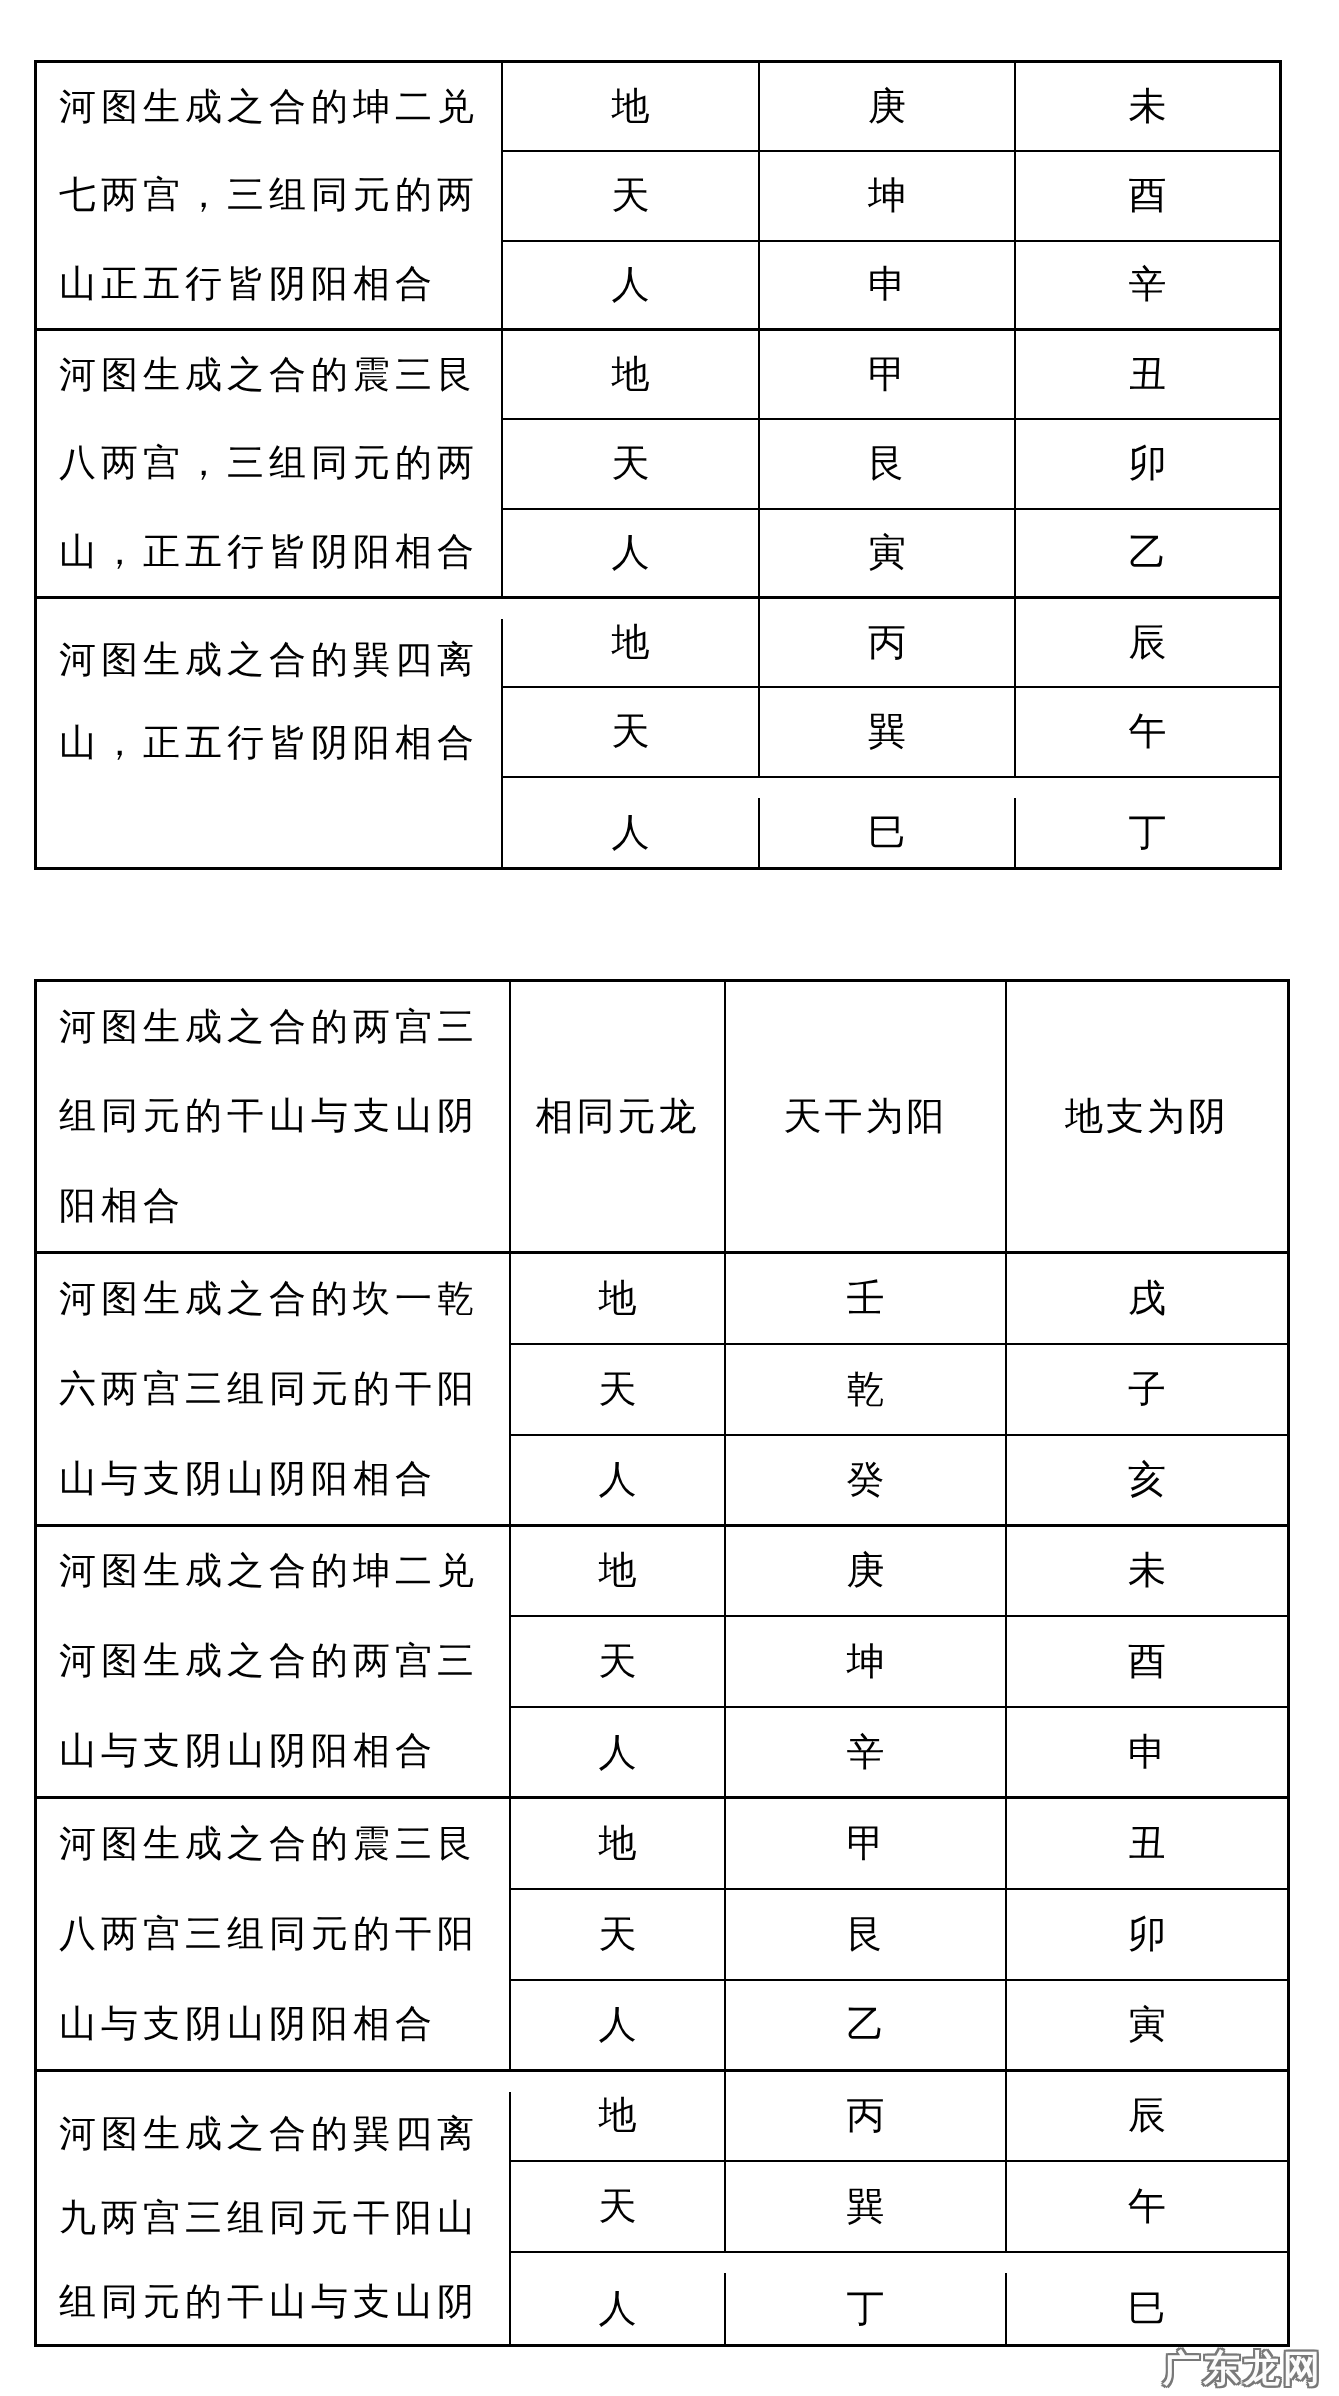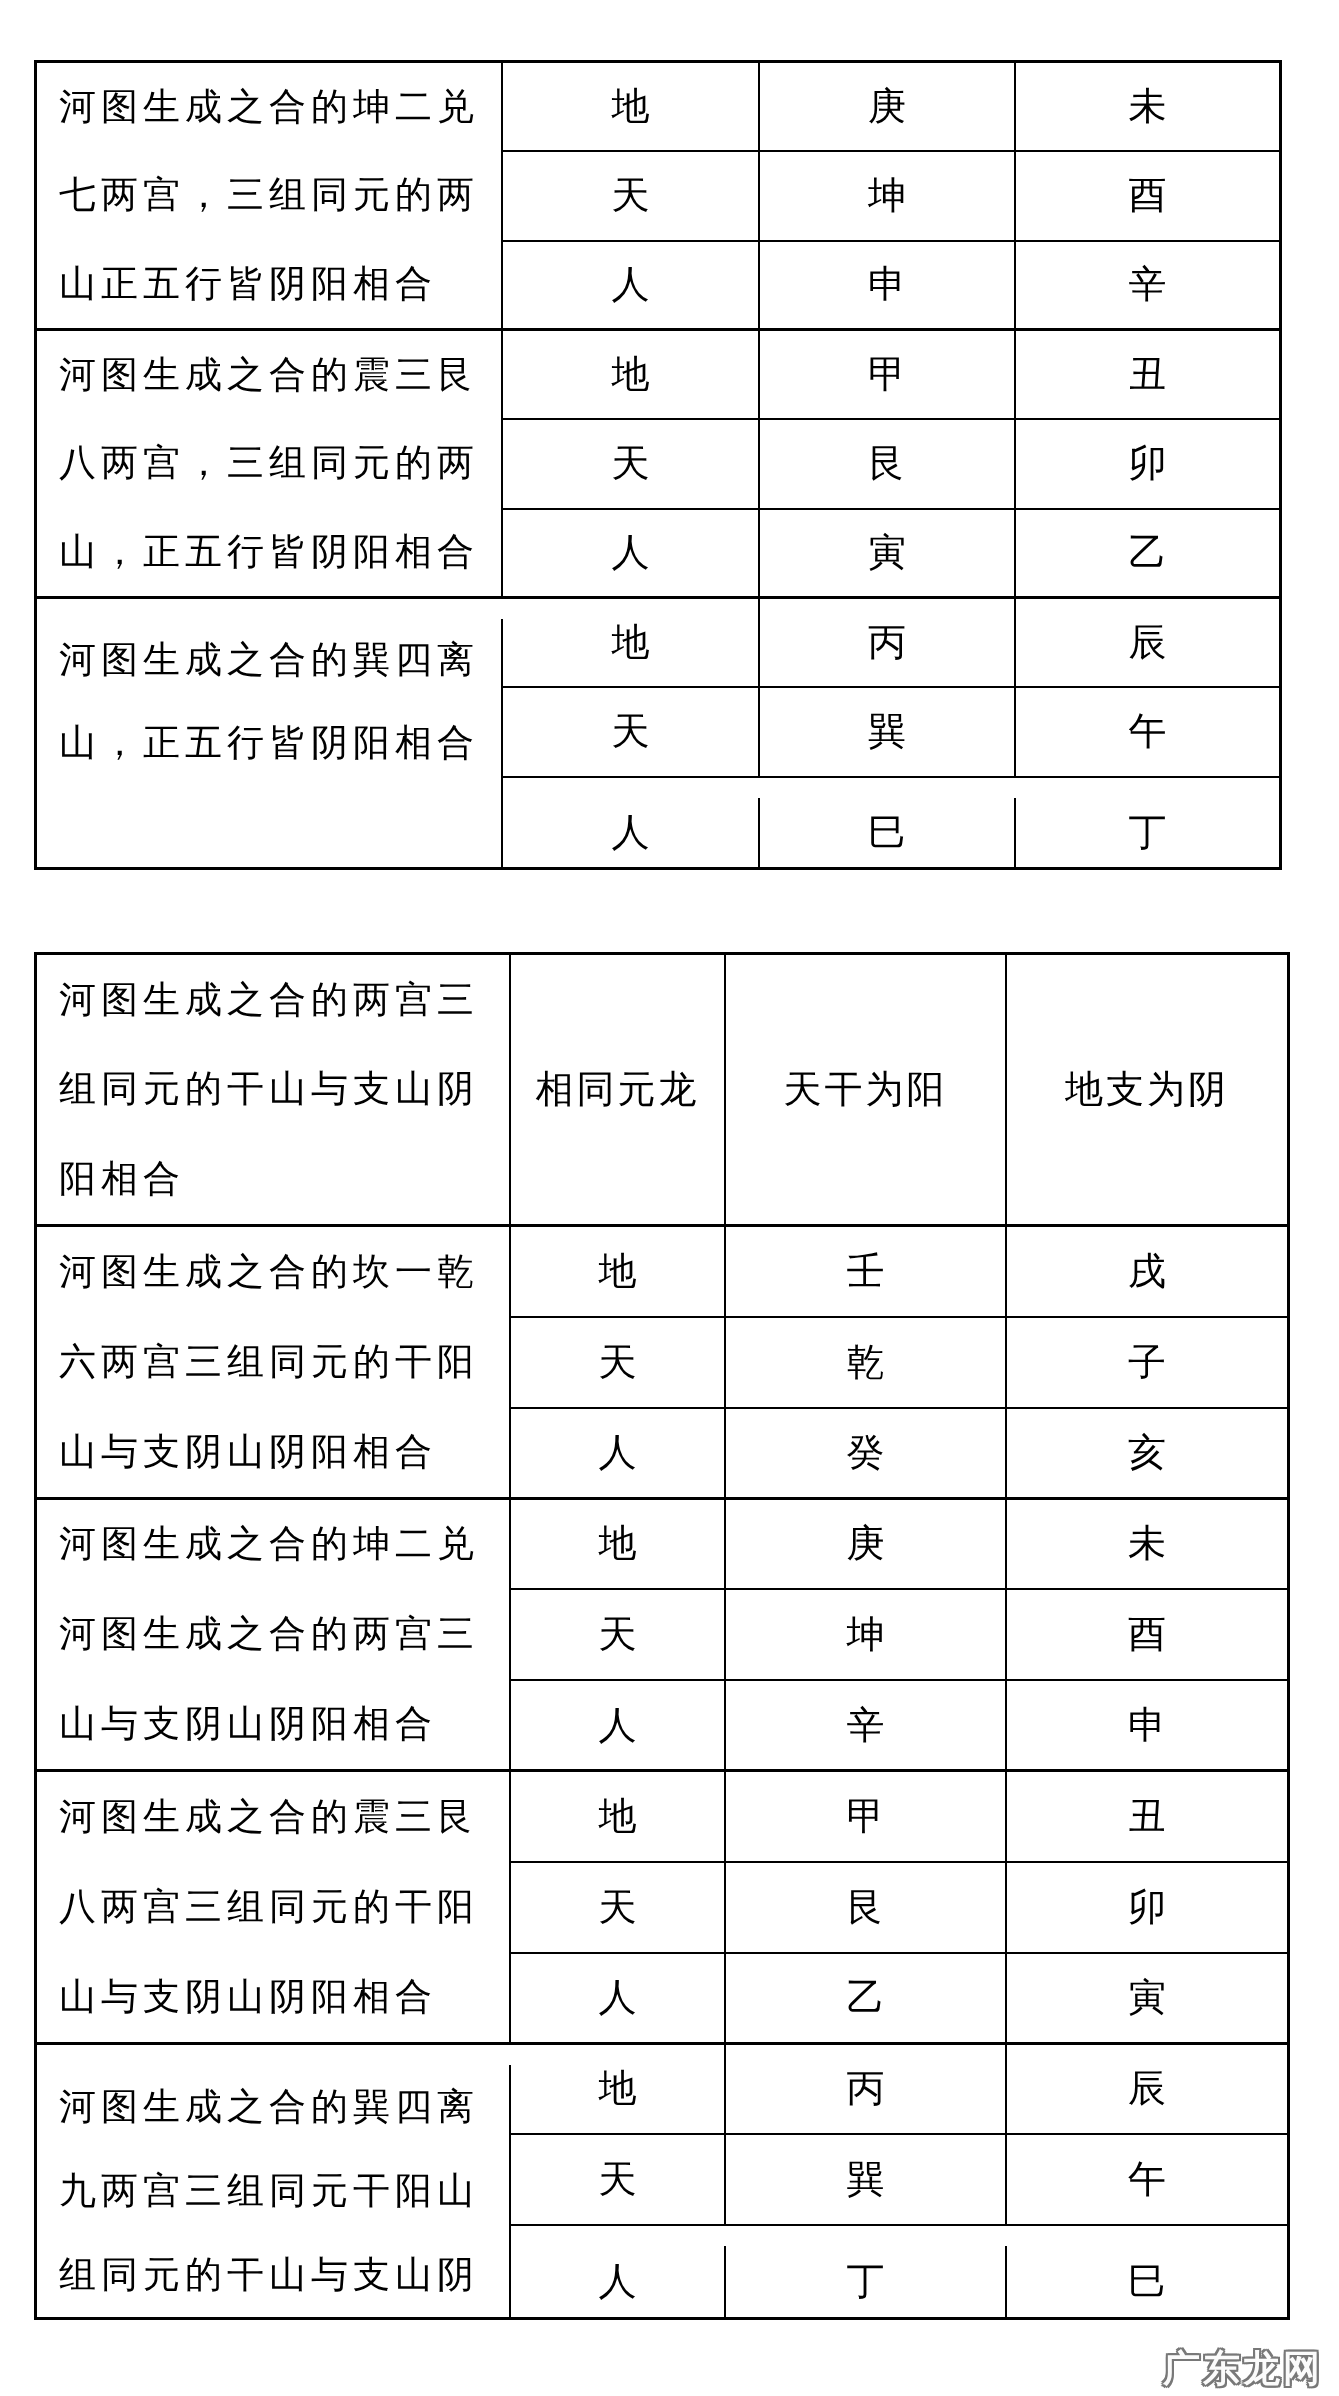--- a/index.html
+++ b/index.html
@@ -17,21 +17,21 @@
     border:3px solid #000;
     background:#fff;
     box-sizing:border-box;
   }
   #t1{
     left:34px;top:60px;width:1248px;height:810px;
     grid-template-columns:466px 257px 256px 1fr;
     grid-template-rows:repeat(9,1fr);
   }
   #t2{
-    left:34px;top:952px;width:1256px;height:1368px;
+    left:34px;top:979px;width:1256px;height:1368px;
     grid-template-columns:474px 215px 281px 1fr;
     grid-template-rows:272px repeat(12,1fr);
   }
   .cell{
     background:#fff;
     display:flex;align-items:center;justify-content:center;
     font-size:38px;
     border-right:2px solid #000;
     border-bottom:2px solid #000;
     box-sizing:border-box;

